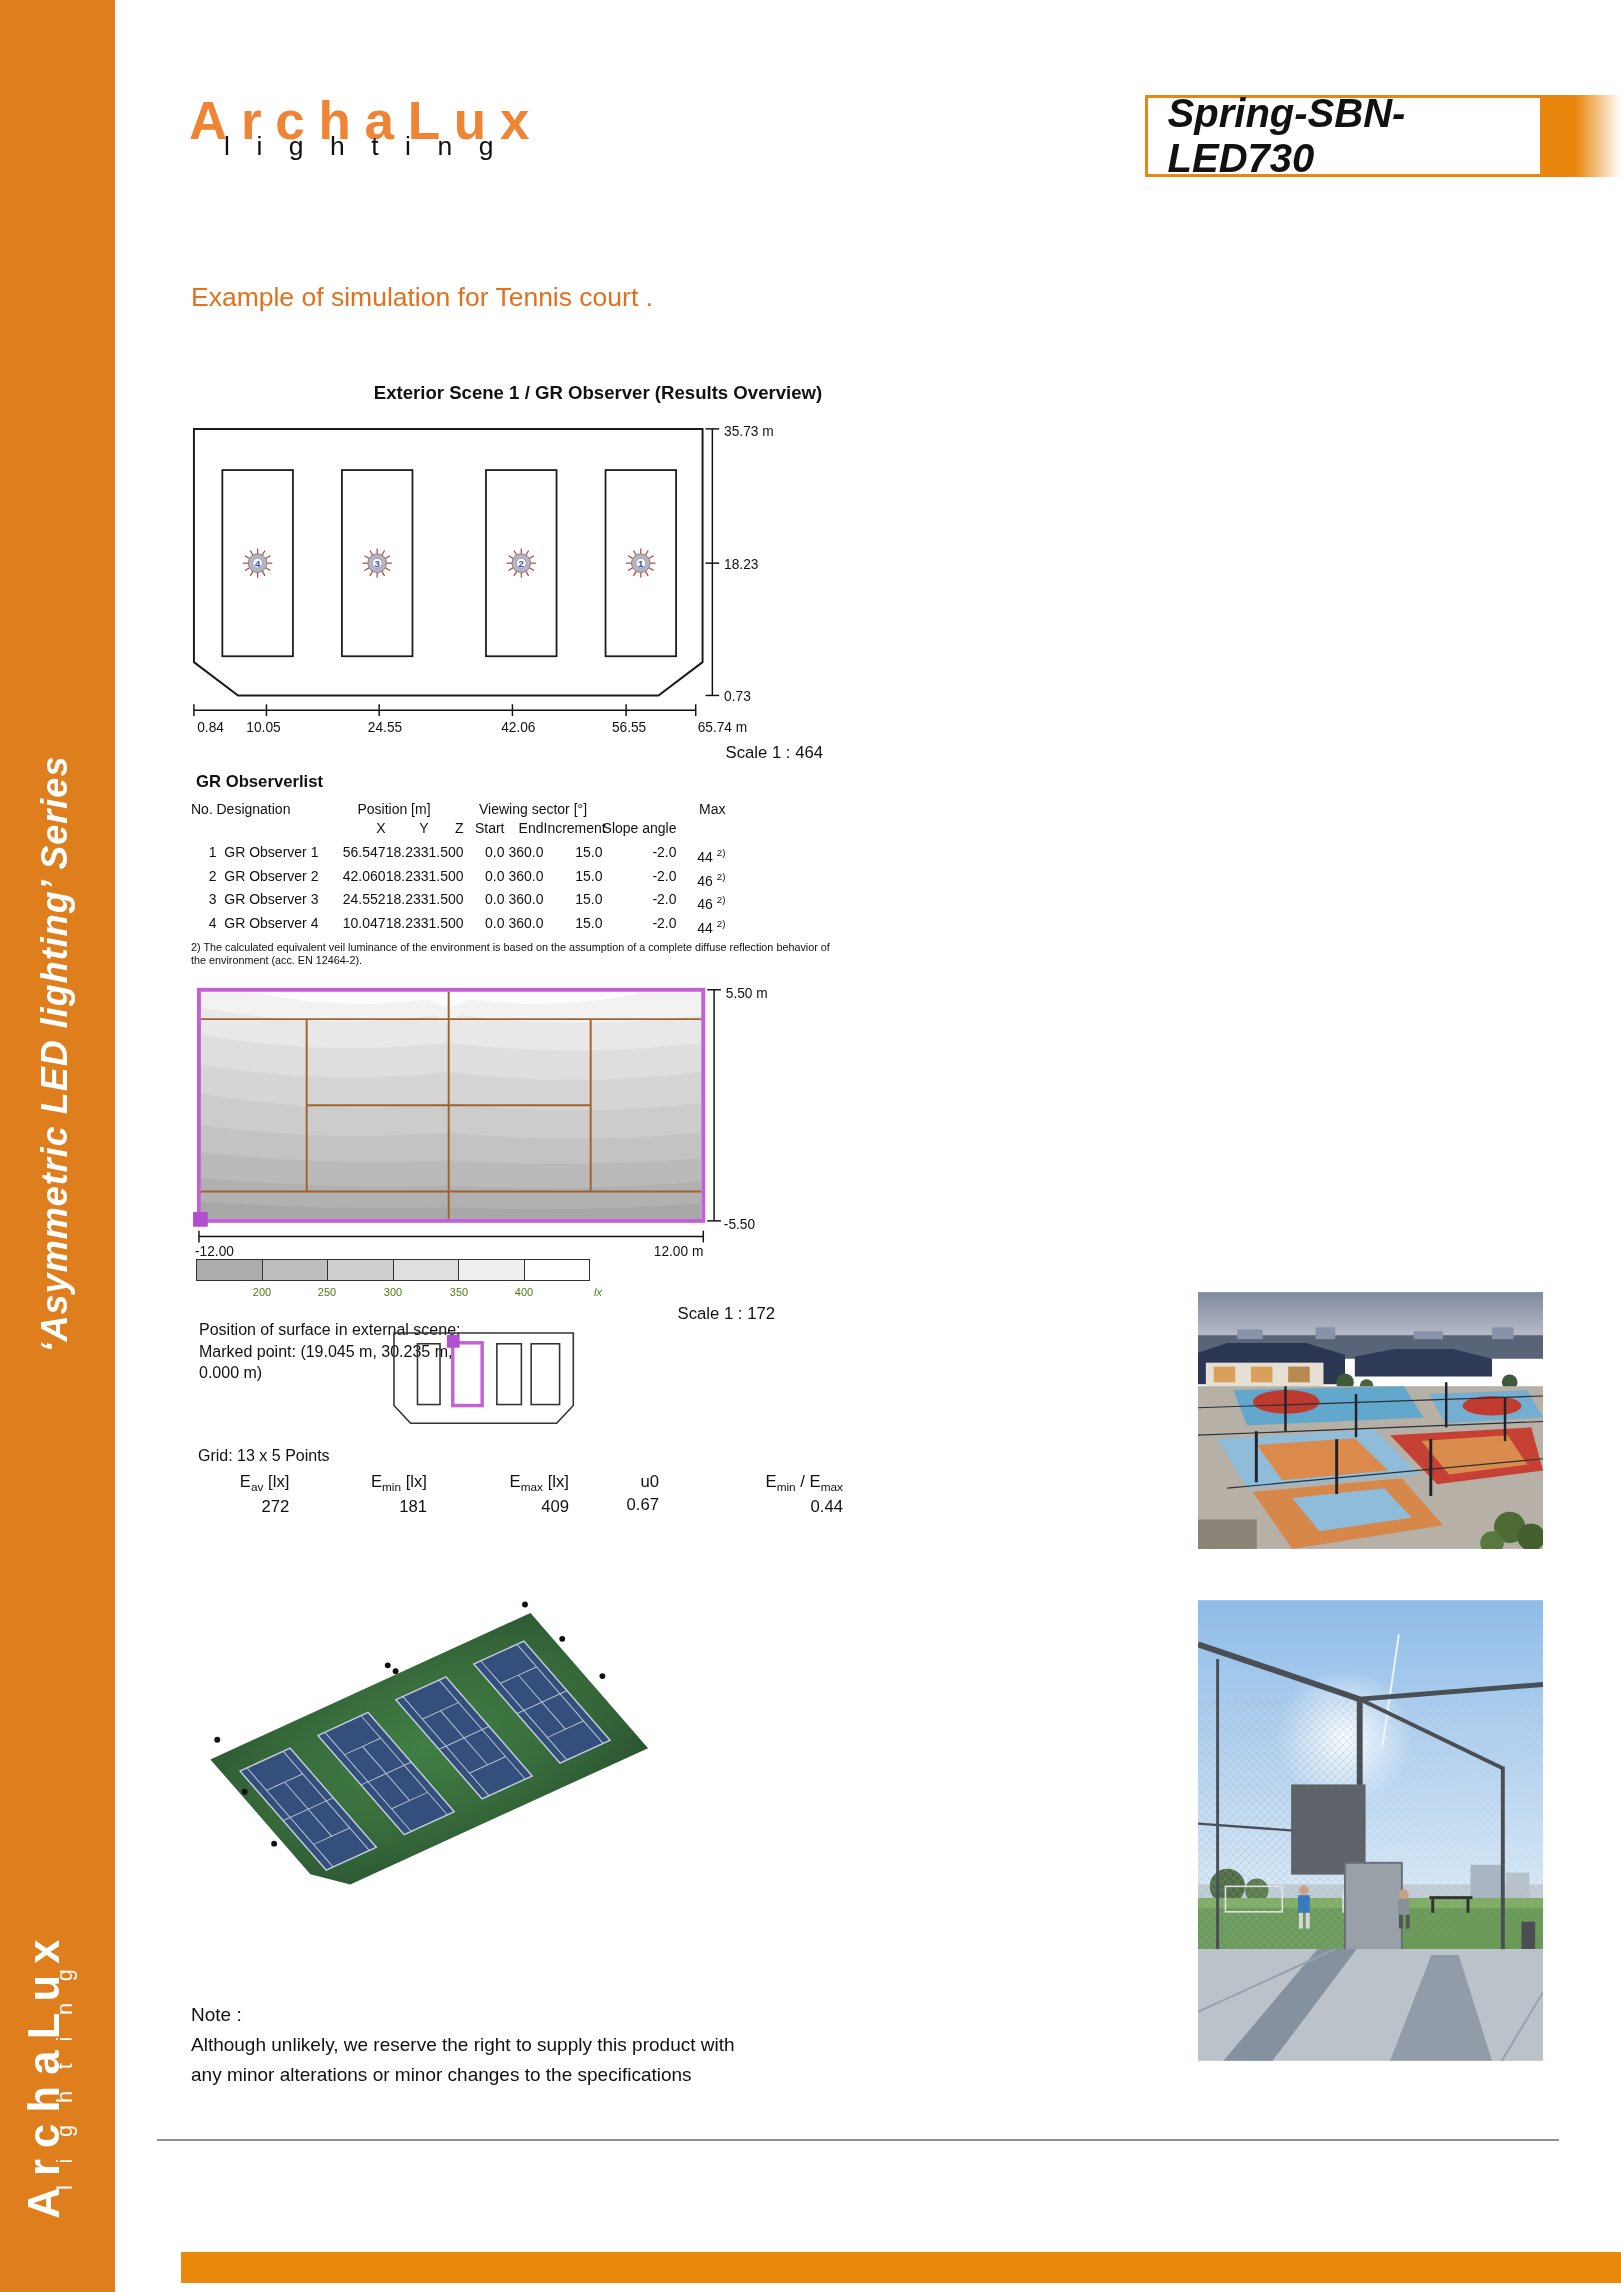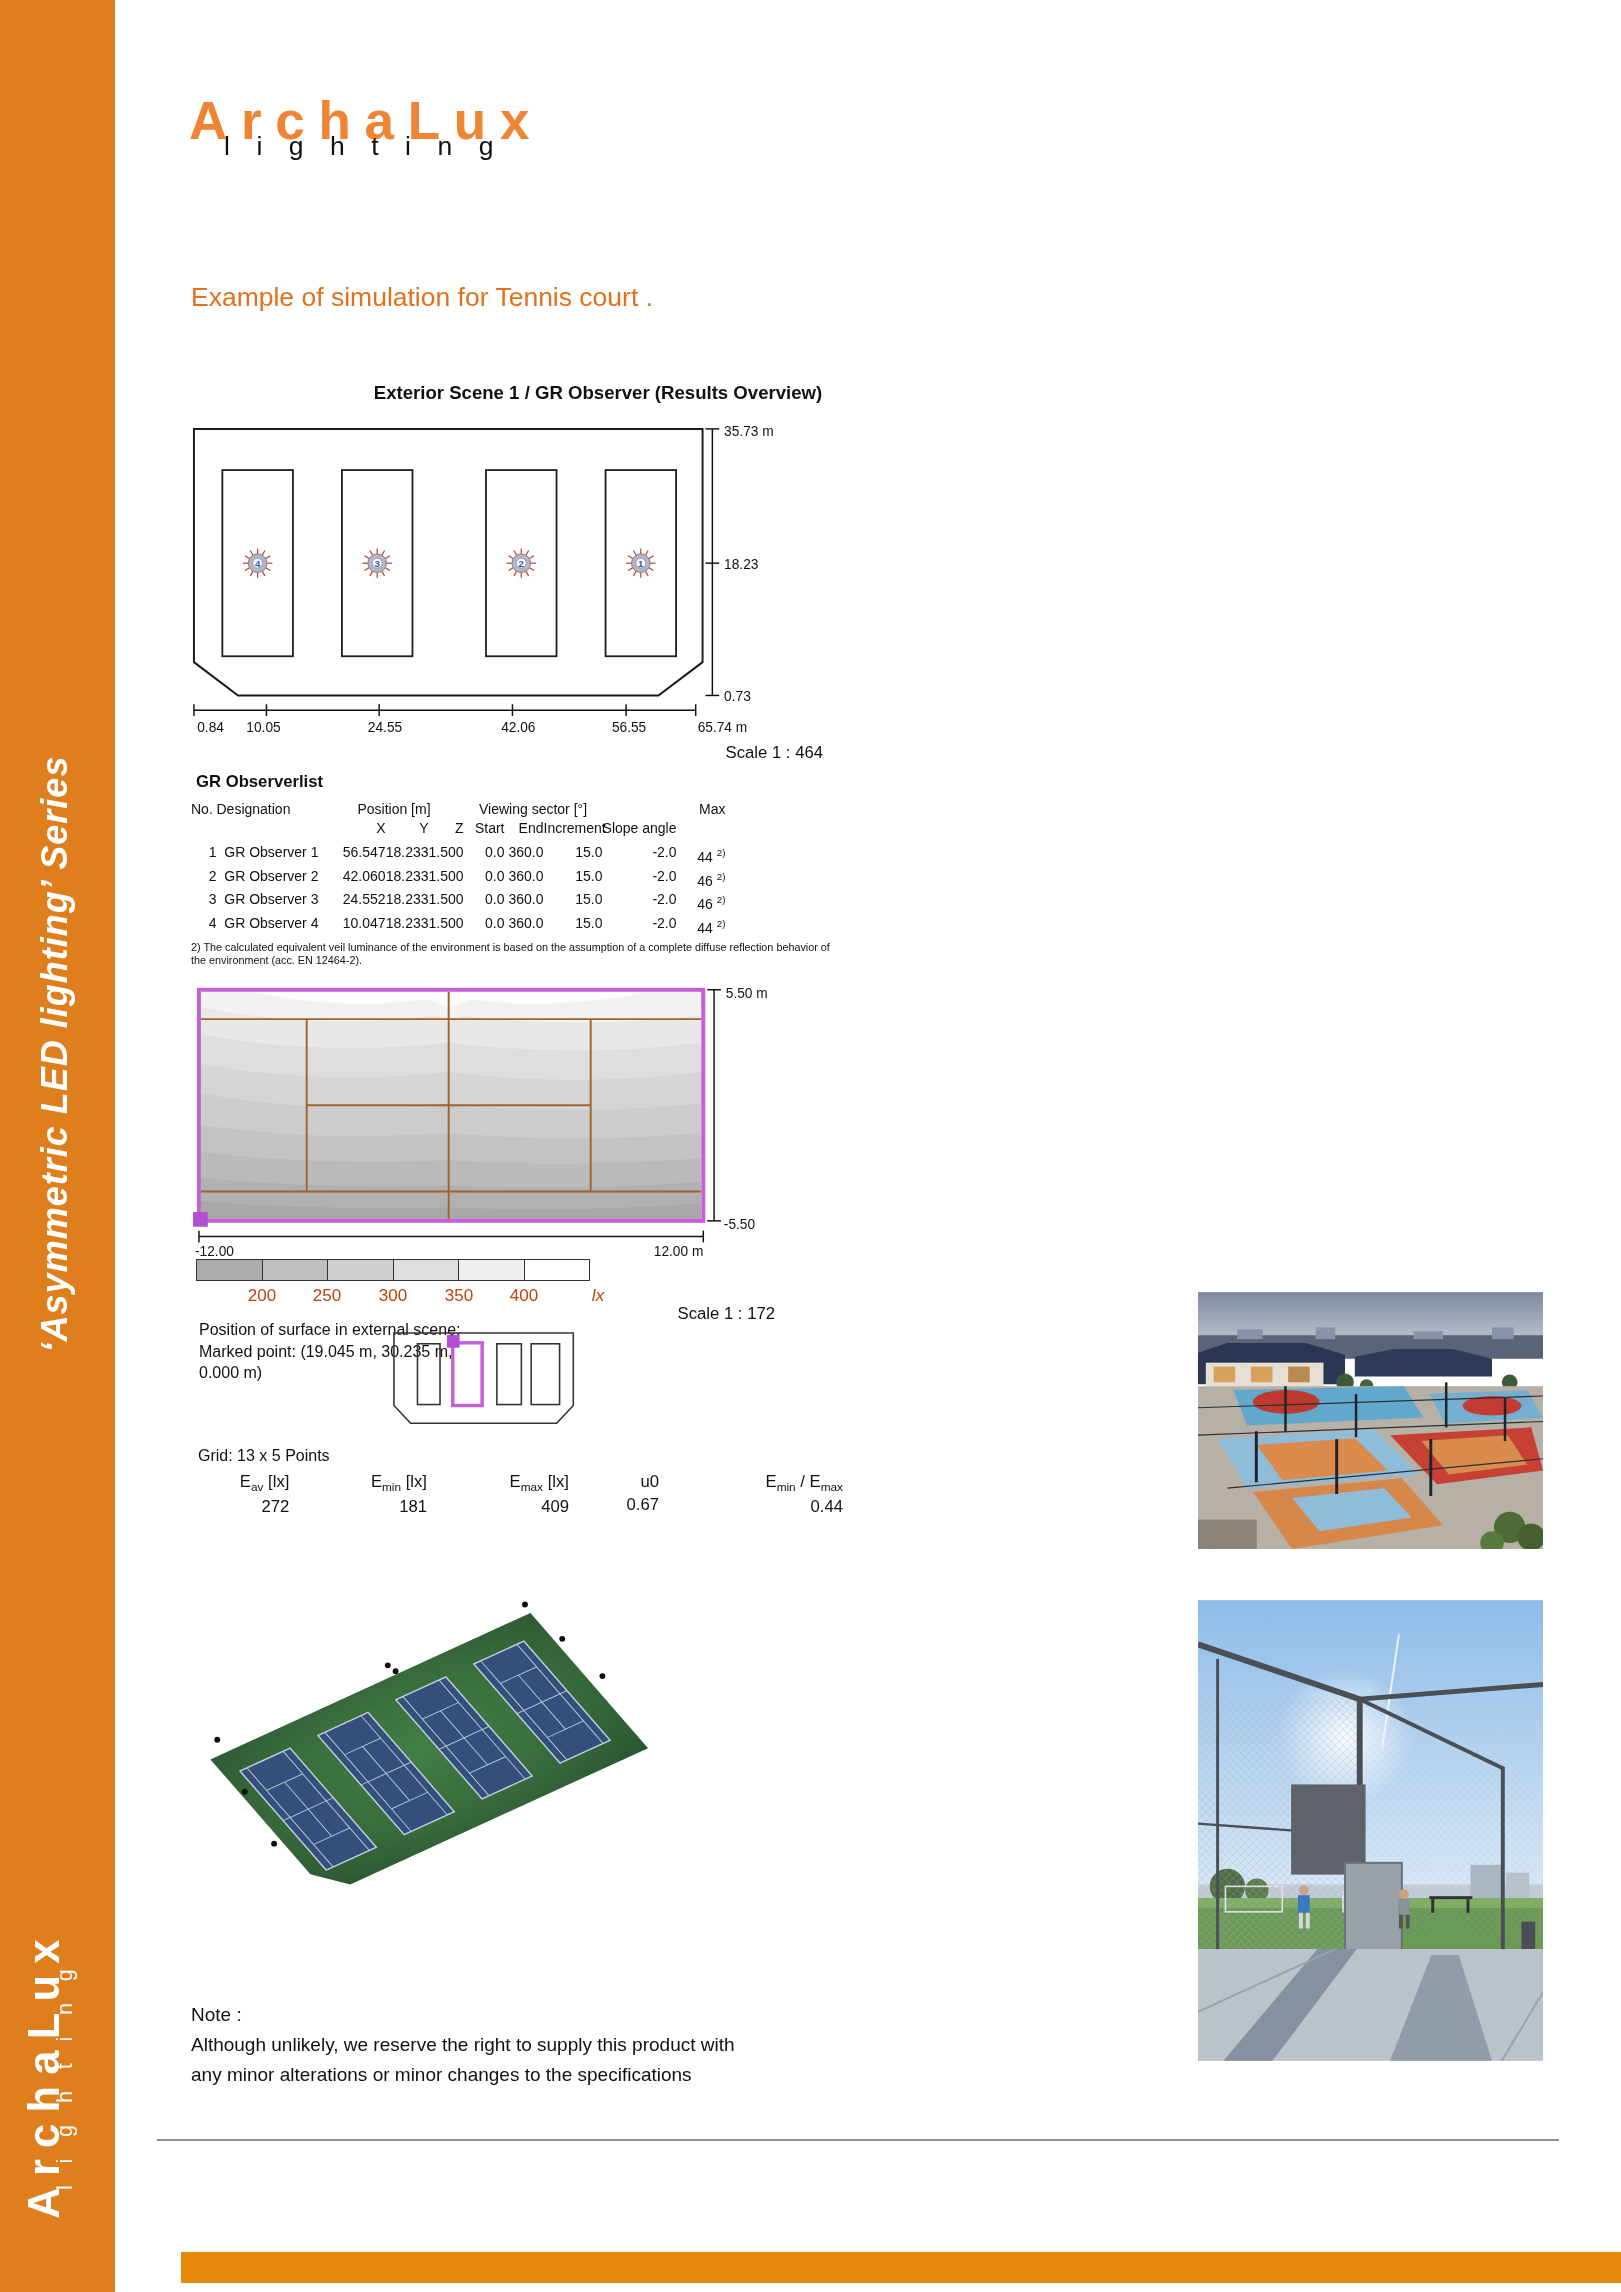--- a/index.html
+++ b/index.html
@@ -52,21 +52,21 @@
   .gap{height:4.9px;grid-column:1/-1;}
   .footnote{position:absolute;left:191px;top:917px;width:642px;font-size:10.8px;line-height:12.7px;color:#111;margin-top:24px;}
 
   
   .legend-bar{position:absolute;left:196px;top:1259px;width:394px;height:21.6px;display:flex;
               border:1.5px solid #333;box-sizing:border-box;}
   .legend-bar div{flex:1;border-right:1.5px solid #333;}
   .legend-bar div:last-child{border-right:none;}
   .lg1{background:#ACACAC;} .lg2{background:#BEBEBE;} .lg3{background:#CFCFCF;}
   .lg4{background:#DFDFDF;} .lg5{background:#EFEFEF;} .lg6{background:#FFFFFF;}
-  .legend-labels{position:absolute;left:196px;top:1286px;width:431px;height:19.6px;font-size:17px;color:#c2410c;}
+  .legend-labels{position:absolute;left:196px;top:1286px;width:431px;height:19.6px;font-size:11px;color:#4d7c0f;}
   .legend-labels span{position:absolute;transform:translateX(-50%);}
 
   .pos-text{position:absolute;left:199px;top:1319px;font-size:16px;line-height:21.6px;color:#111;}
   .grid-label{position:absolute;left:198px;top:1447px;font-size:16px;color:#111;}
 
   
   .metrics{position:absolute;left:172px;top:1472px;width:706px;height:59px;font-size:16.7px;color:#111;}
   .metric{position:absolute;width:137px;text-align:right;}
   .metric .val{display:block;margin-top:2.9px;}
   .metric sub{font-size:11.8px;}
@@ -91,20 +91,26 @@
         <span class="logo-sub">lighting</span>
       </div>
     </div>
   </div>
 
   <div class="top-logo logo">
     <span class="logo-main">ArchaLux</span>
     <span class="logo-sub">lighting</span>
   </div>
 
+  <div class="title-bar">
+    <div class="title-box">
+      <span>Spring-SBN-LED730</span>
+    </div>
+    <div class="title-orange"></div>
+  </div>
 
 
   <div class="section-heading">Example of simulation for Tennis court .</div>
 
   <div class="scene1-title">
     <span class="t1">Exterior Scene 1 / </span><span class="t2">GR Observer (Results Overview)</span>
   </div>
 
   <svg class="svg-abs" style="left:191px;top:424px;" width="686" height="343" viewBox="0 0 700 350">
     <defs>

